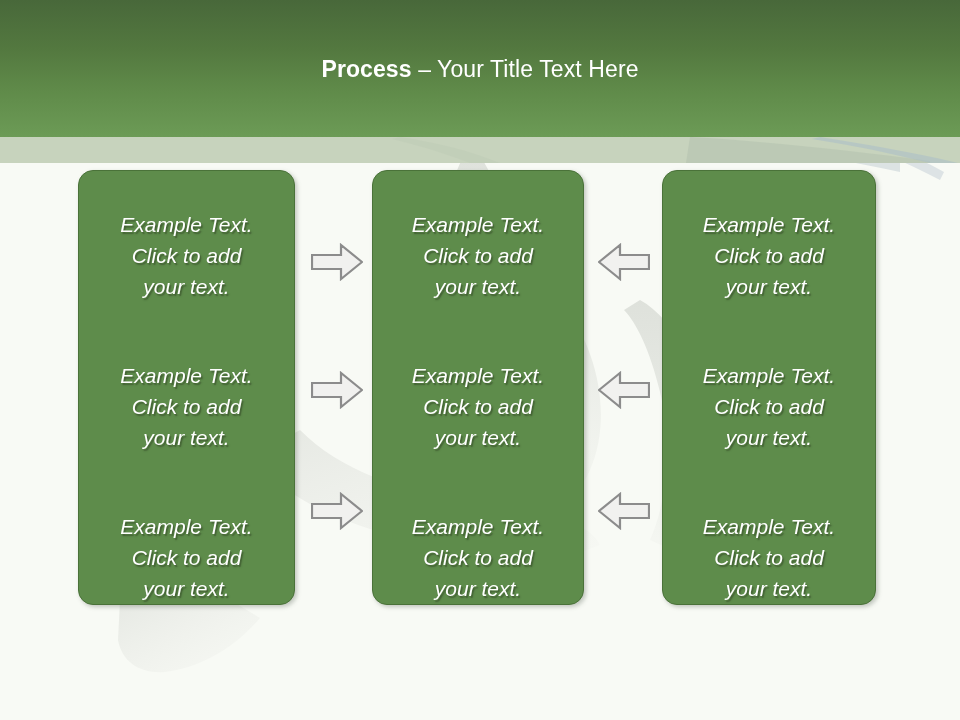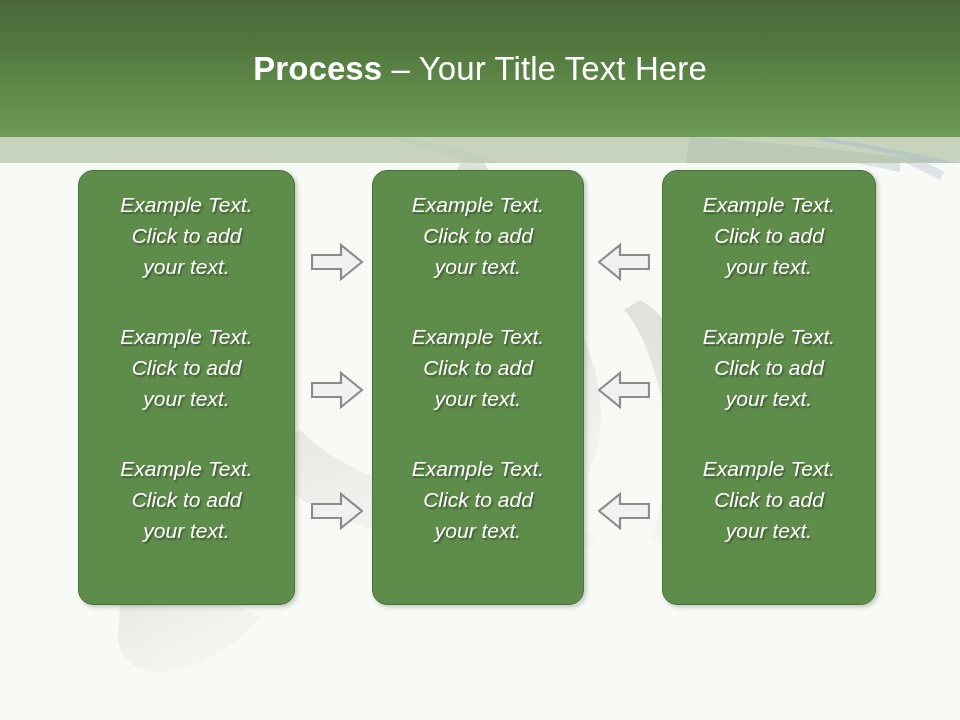--- a/index.html
+++ b/index.html
@@ -44,21 +44,21 @@
     z-index: 3;
   }
 
   .header-title {
     position: absolute;
     left: 0;
     top: 48px;
     width: 960px;
     text-align: center;
     color: #ffffff;
-    font-size: 33px;
+    font-size: 23px;
     line-height: 42px;
     letter-spacing: 0.1px;
     white-space: nowrap;
     z-index: 4;
   }
   .header-title .strong {
     font-weight: bold;
   }
   .header-title .rest {
     font-weight: normal;
@@ -89,22 +89,22 @@
     top: 170px;
     height: 435px;
     background: #5e8c4b;
     border: 1px solid #4a7239;
     border-radius: 15px;
     box-shadow: 2px 2px 4px rgba(90, 100, 85, 0.35);
     box-sizing: border-box;
     z-index: 2;
     display: flex;
     flex-direction: column;
-    justify-content: flex-start;
-    padding-top: 18px;
+    justify-content: space-between;
+    padding-top: 38px;
   }
   .pbox-1 { left: 78px;  width: 217px; }
   .pbox-2 { left: 372px; width: 212px; }
   .pbox-3 { left: 662px; width: 214px; }
 
   .ptext {
     color: #ffffff;
     font-style: italic;
     font-size: 21px;
     line-height: 31px;

